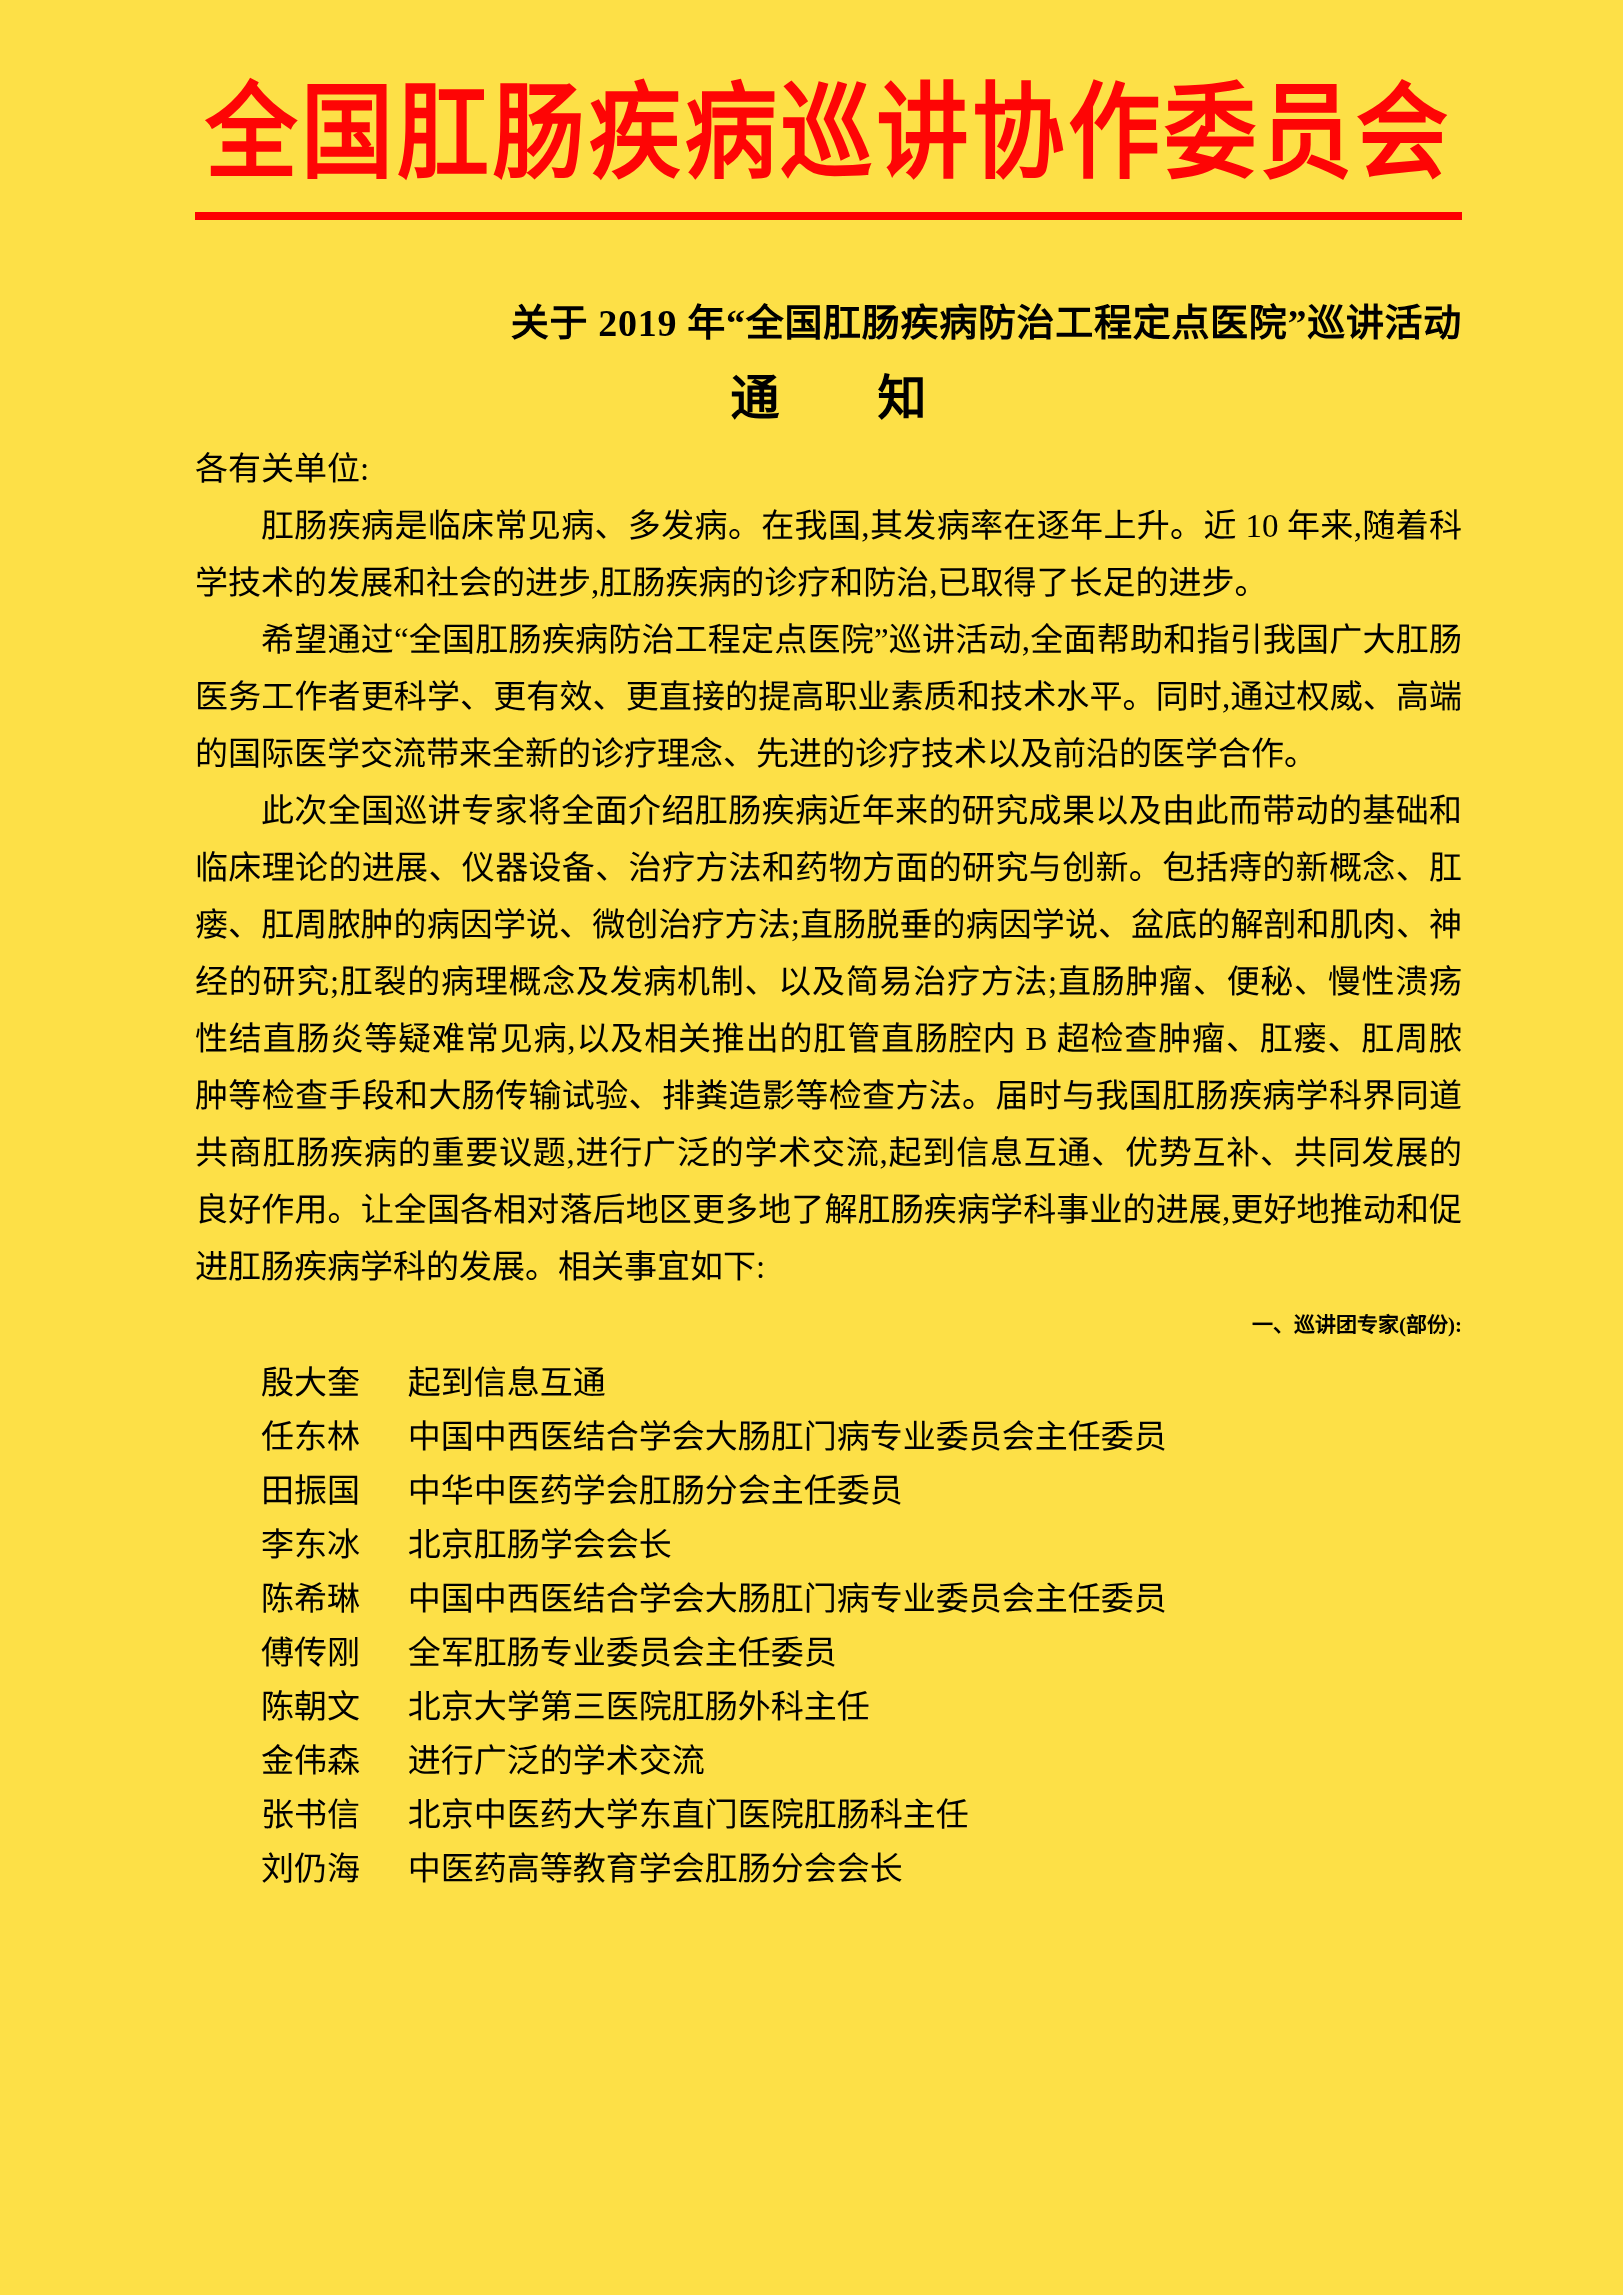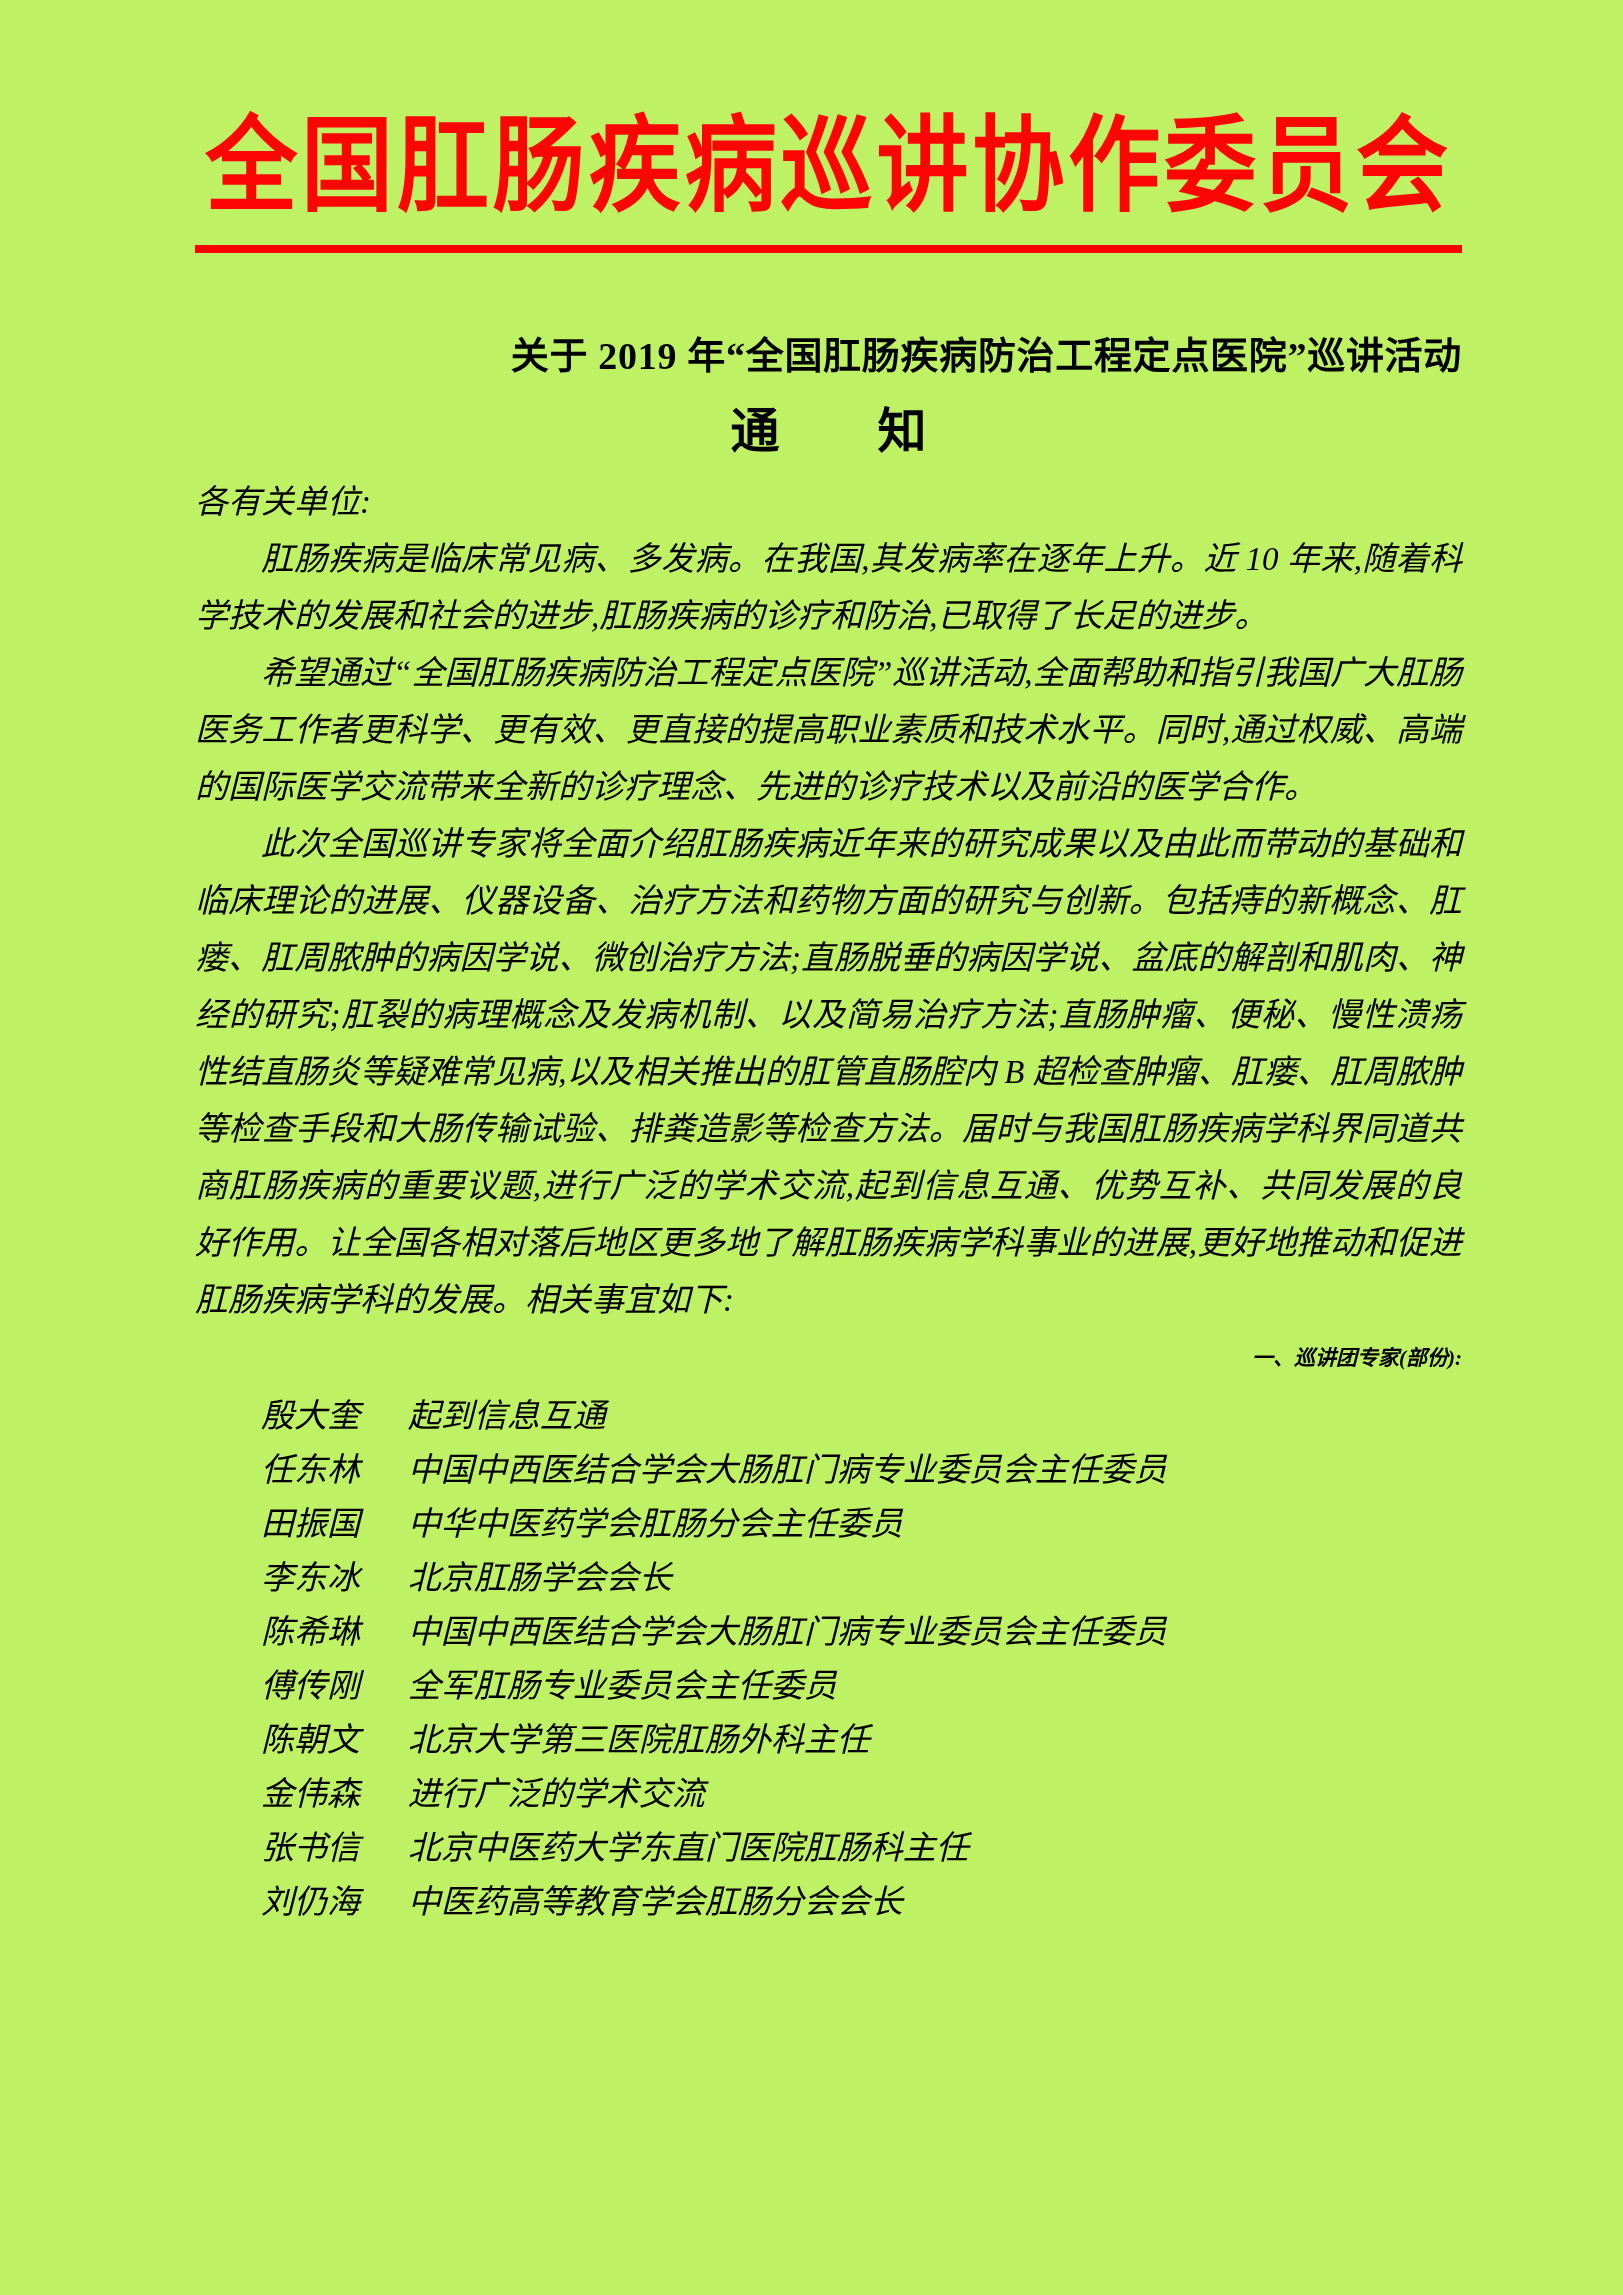--- a/index.html
+++ b/index.html
@@ -7,22 +7,22 @@
   body {
     width: 1623px;
     height: 2295px;
     font-family: "Liberation Serif", "DejaVu Serif", serif;
     color: #000000;
   }
   .page {
     position: relative;
     width: 1623px;
     height: 2295px;
-    background: #bef264;
-    padding: 118px 161px 0 195px;
+    background: #fde047;
+    padding: 85px 161px 0 195px;
   }
   
   .org-title {
     color: #fe0505;
     font-size: 92px;
     font-weight: bold;
     text-align: center;
     letter-spacing: 3.9px;
     line-height: 1.25;
     white-space: nowrap;
@@ -50,21 +50,20 @@
     text-align: center;
     line-height: 52px;
     white-space: pre;
   }
   
   .doc-body {
     margin-top: 15.7px;
     font-size: 33px;
     line-height: 57px;
     text-align: justify;
-    font-style: italic;
   }
   .salutation { text-align: left; }
   .para { text-indent: 2em; }
   .section-heading {
     font-weight: bold;
     font-size: 21px;
     line-height: 58px;
     text-align: right;
   }
   .expert-list {

